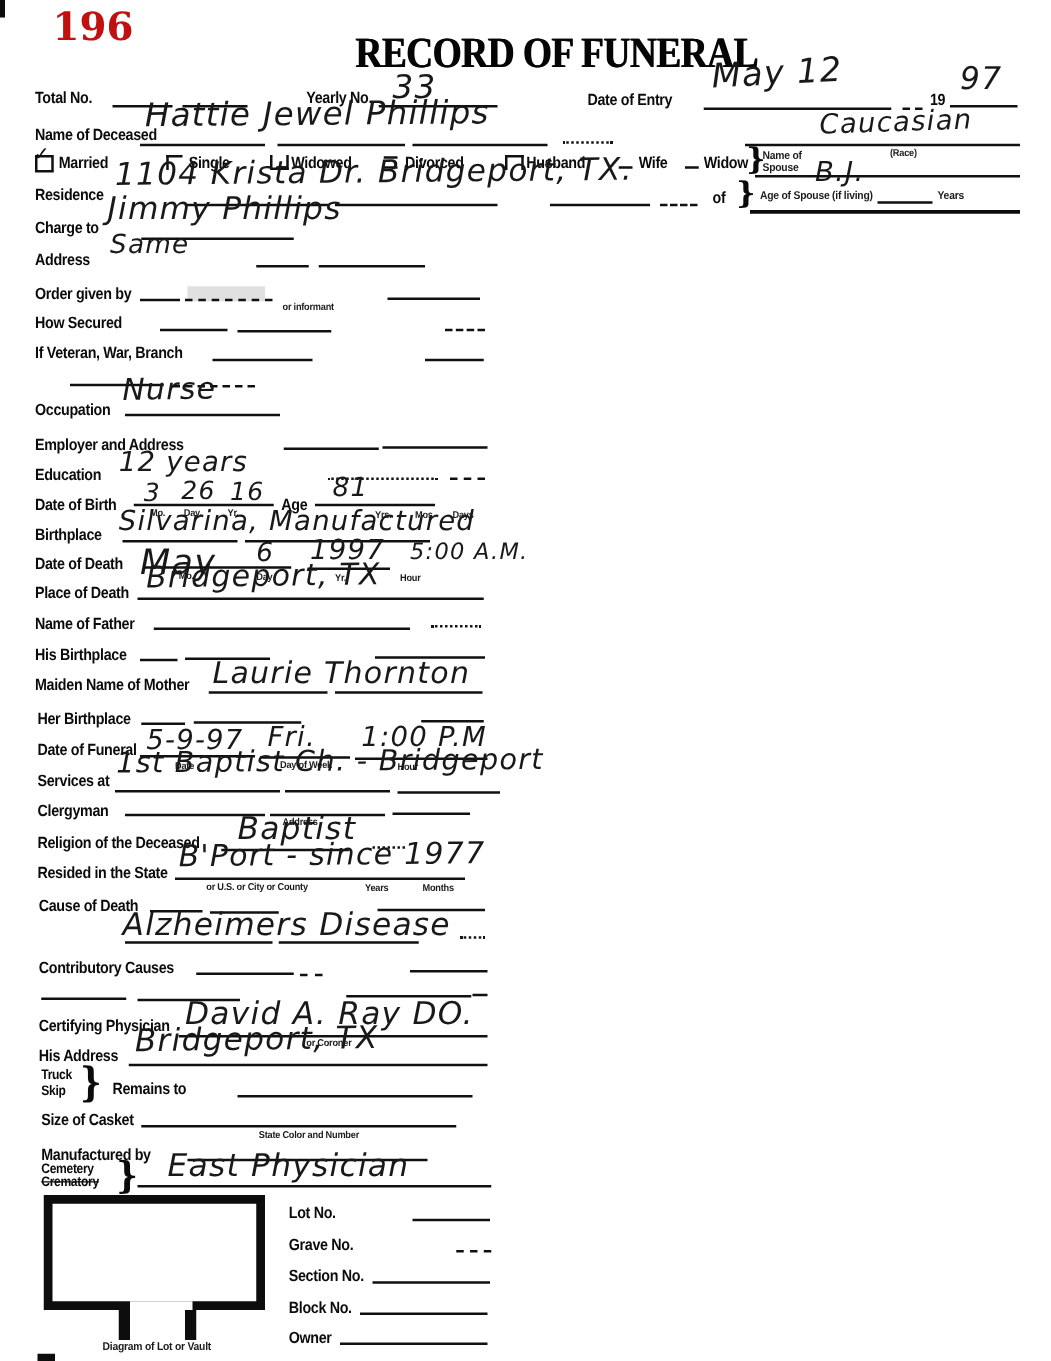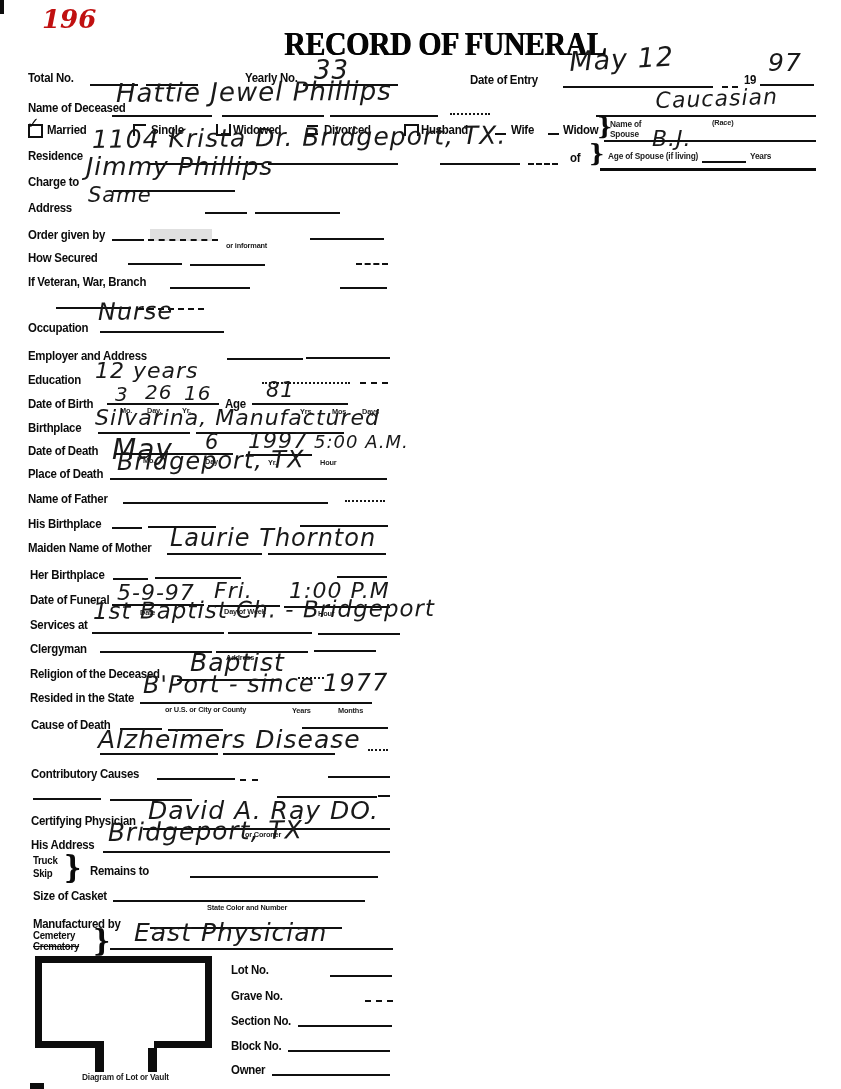--- a/index.html
+++ b/index.html
@@ -28,21 +28,21 @@
   .cb-tl{border-right:none;border-bottom:none;}
   .cb-u{border-top:none;}
   .cb-eq{border-left:none;border-right:none;height:6px;}
   .cb-pi{border-bottom:none;}
   .cbdash{width:11px;border-bottom:2px solid #101010;height:0;}
   .check{font-family:"DejaVu Sans",sans-serif;font-weight:700;font-size:15px;color:#0a0a0a;}
   .brace{font-family:"DejaVu Serif",serif;font-weight:700;color:#0b0b0b;line-height:1;}
   .title{font-family:"Liberation Serif",serif;font-weight:700;font-size:30px;color:#050505;
          letter-spacing:-0.5px;transform:scale(1.0,1.15);transform-origin:left top;
          text-shadow:0.6px 0 0 #050505;}
-  .pagenum{font-family:"DejaVu Serif",serif;font-weight:700;font-size:26px;color:#c01010;font-style:italic;}
+  .pagenum{font-family:"DejaVu Serif",serif;font-weight:700;font-size:31px;color:#c01010;}
   .strike{text-decoration:line-through;}
   .artifact{background:#0d0d0d;}
   .smudge{background:#c6c6c6;opacity:0.55;}
   .diagram{border:7px solid #0d0d0d;background:#ffffff;}
 </style>
 </head>
 <body>
 
 <div class="sheet">
 
@@ -169,21 +169,21 @@
 
   <div class="abs lbl" style="left:28px;top:420px">Birthplace</div>
   <div class="abs hw" style="left:95px;top:407px;font-size:22px">Silvarina, Manufactured</div>
   <div class="abs ln" style="left:98px;top:432px;width:92px"></div>
   <div class="abs ln" style="left:196px;top:432px;width:148px"></div>
 
   <div class="abs lbl" style="left:28px;top:443px">Date of Death</div>
   <div class="abs hw" style="left:112px;top:436px;font-size:28px">May</div>
   <div class="abs hw" style="left:205px;top:432px;font-size:21px">6</div>
   <div class="abs hw" style="left:248px;top:430px;font-size:22px">1997</div>
-  <div class="abs hw" style="left:314px;top:433px;font-size:18px">5:00 A.M.</div>
+  <div class="abs hw" style="left:328px;top:433px;font-size:18px">5:00 A.M.</div>
   <div class="abs ln" style="left:115px;top:453px;width:118px"></div>
   <div class="abs ln" style="left:246px;top:454px;width:66px"></div>
   <div class="abs sub" style="left:143px;top:456px">Mo.</div>
   <div class="abs sub" style="left:205px;top:457px">Day</div>
   <div class="abs sub" style="left:268px;top:458px">Yr.</div>
   <div class="abs sub" style="left:320px;top:458px">Hour</div>
 
   <div class="abs lbl" style="left:28px;top:466px">Place of Death</div>
   <div class="abs hw" style="left:117px;top:450px;font-size:24px;transform:rotate(-0.8deg)">Bridgeport, TX</div>
   <div class="abs ln" style="left:110px;top:478px;width:277px"></div>

